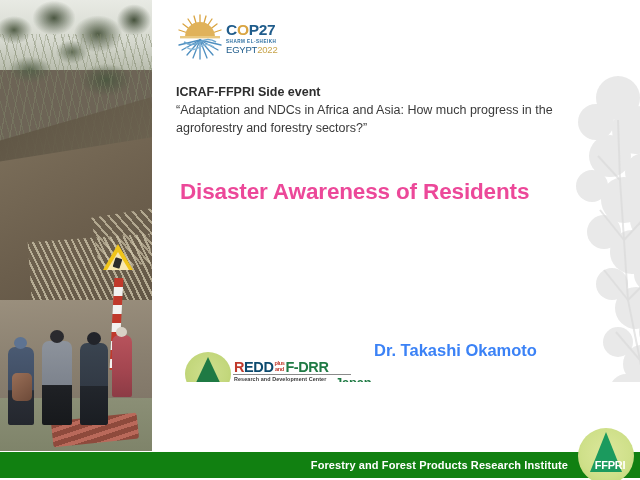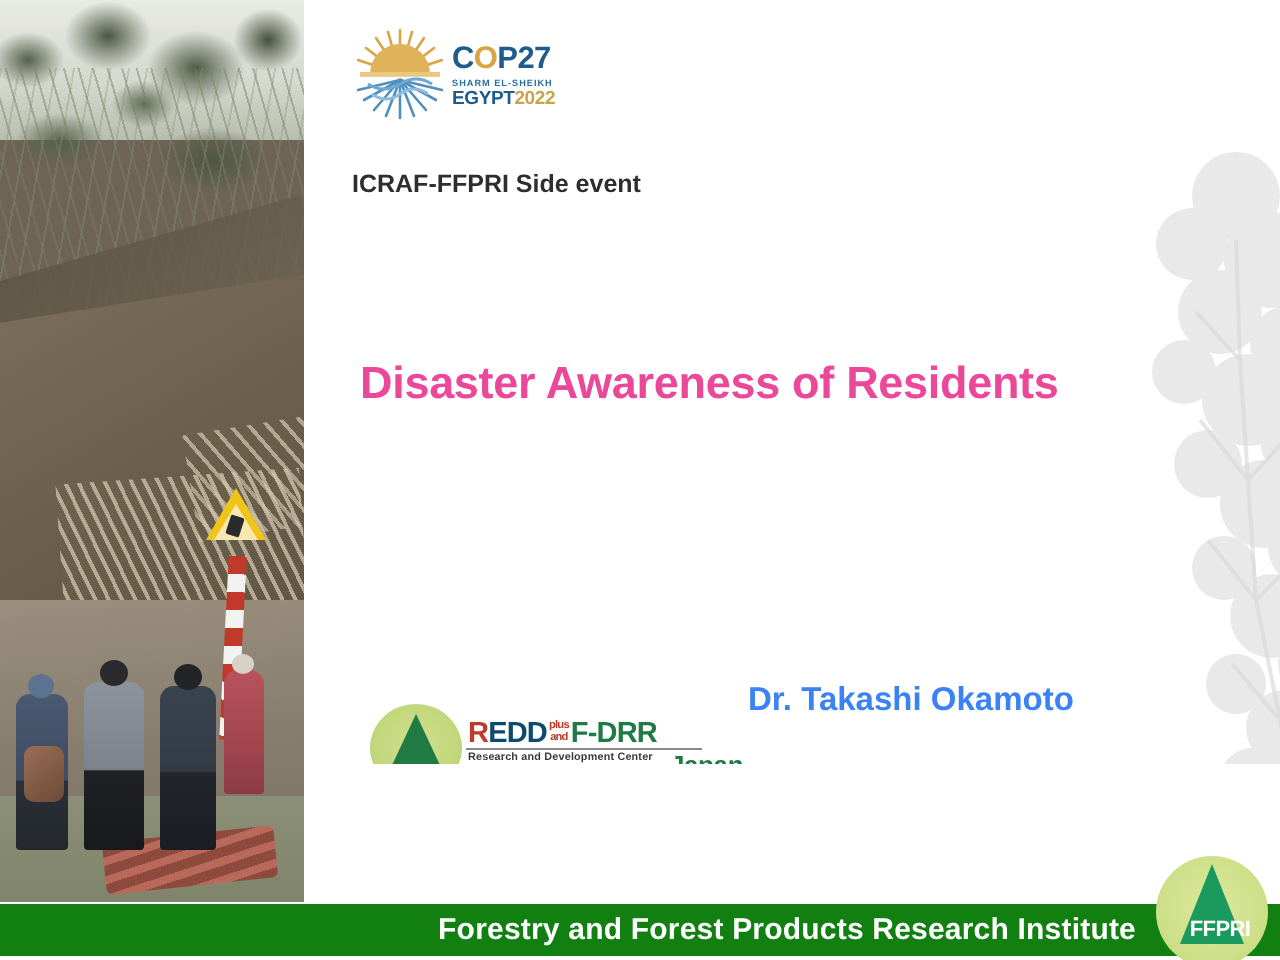--- a/index.html
+++ b/index.html
@@ -170,21 +170,21 @@
     color: #1f5c8b; line-height: 1;
   }
   #cop-word .o-sun { color: #d9a441; }
   #cop-sub1 {
     position: absolute; left: 50px; top: 27px;
     font-size: 4.6px; font-weight: bold; letter-spacing: .5px;
     color: #2b6ea0;
   }
   #cop-sub2 {
     position: absolute; left: 50px; top: 33px;
-    font-size: 9.5px; font-weight: bold; letter-spacing: -.2px;
+    font-size: 9.5px; font-weight: normal; letter-spacing: -.2px;
     color: #1f5c8b; line-height: 1;
   }
   #cop-sub2 .yr { color: #c8a44a; }
 
   
   #event-block {
     position: absolute; left: 24px; top: 84px; width: 380px;
     color: #2e2e2e;
   }
   #event-title {
@@ -270,21 +270,21 @@
 
   
   #footer {
     position: absolute; left: 0; bottom: 2px;
     width: 640px; height: 26px;
     background: #118011;
   }
   #footer-text {
     position: absolute; right: 72px; top: 50%;
     transform: translateY(-50%);
-    color: #ffffff; font-size: 15px; font-weight: bold;
+    color: #ffffff; font-size: 11px; font-weight: bold;
     white-space: nowrap; letter-spacing: .1px;
   }
   #ffpri-logo {
     position: absolute; right: 2px; bottom: 2px;
     width: 64px; height: 50px;
   }
   #ffpri-circle {
     position: absolute; left: 4px; top: 0; width: 56px; height: 56px;
     border-radius: 50%;
     background: radial-gradient(circle at 50% 45%, #dce79b 0%, #cfe08a 58%, #bfd474 100%);
@@ -398,20 +398,21 @@
         <path d="M8 28 Q16 33 24 28 T40 28" stroke="#6fa8d0" stroke-width="1.6" fill="none"></path>
         <path d="M10 33 Q17 38 24 33 T38 33" stroke="#8dbcdc" stroke-width="1.4" fill="none"></path>
       </svg>
       <div id="cop-word"><span>C</span><span class="o-sun">O</span><span>P27</span></div>
       <div id="cop-sub1">SHARM EL-SHEIKH</div>
       <div id="cop-sub2"><span>EGYPT</span><span class="yr">2022</span></div>
     </div>
 
     <div id="event-block">
       <div id="event-title">ICRAF-FFPRI Side event</div>
+      <div id="event-sub">“Adaptation and NDCs in Africa and Asia: How much progress in the agroforestry and forestry sectors?”</div>
     </div>
 
     <div id="main-title">
       <div>Disaster Awareness of Residents</div>
     </div>
 
     <div id="redd-logo">
       <div id="redd-badge">
         <div id="redd-tri"></div>
         <div id="redd-ffpri">FFPRI</div>

